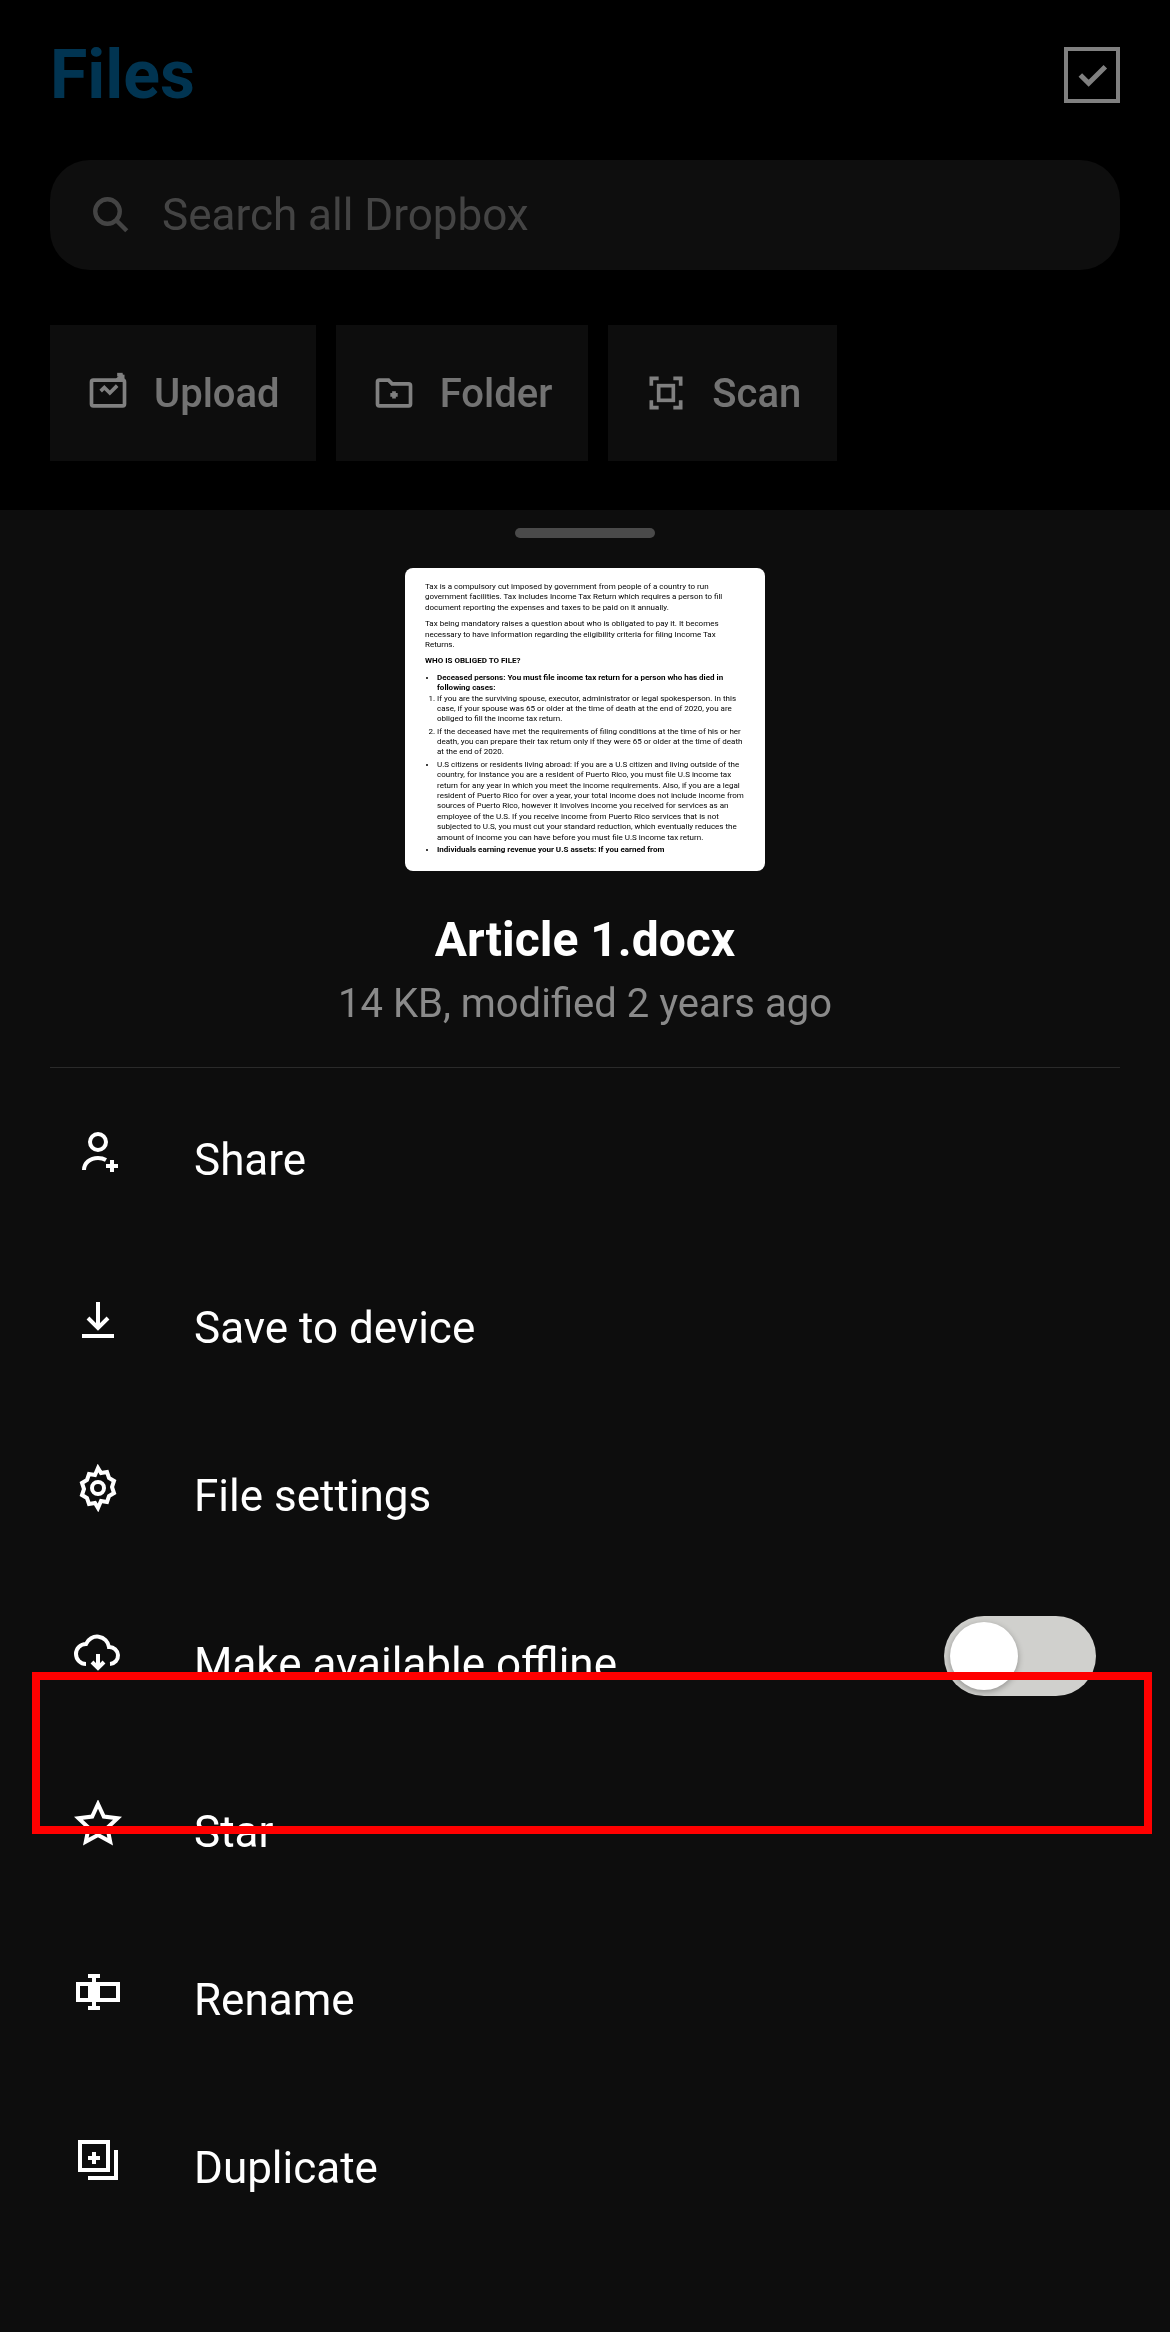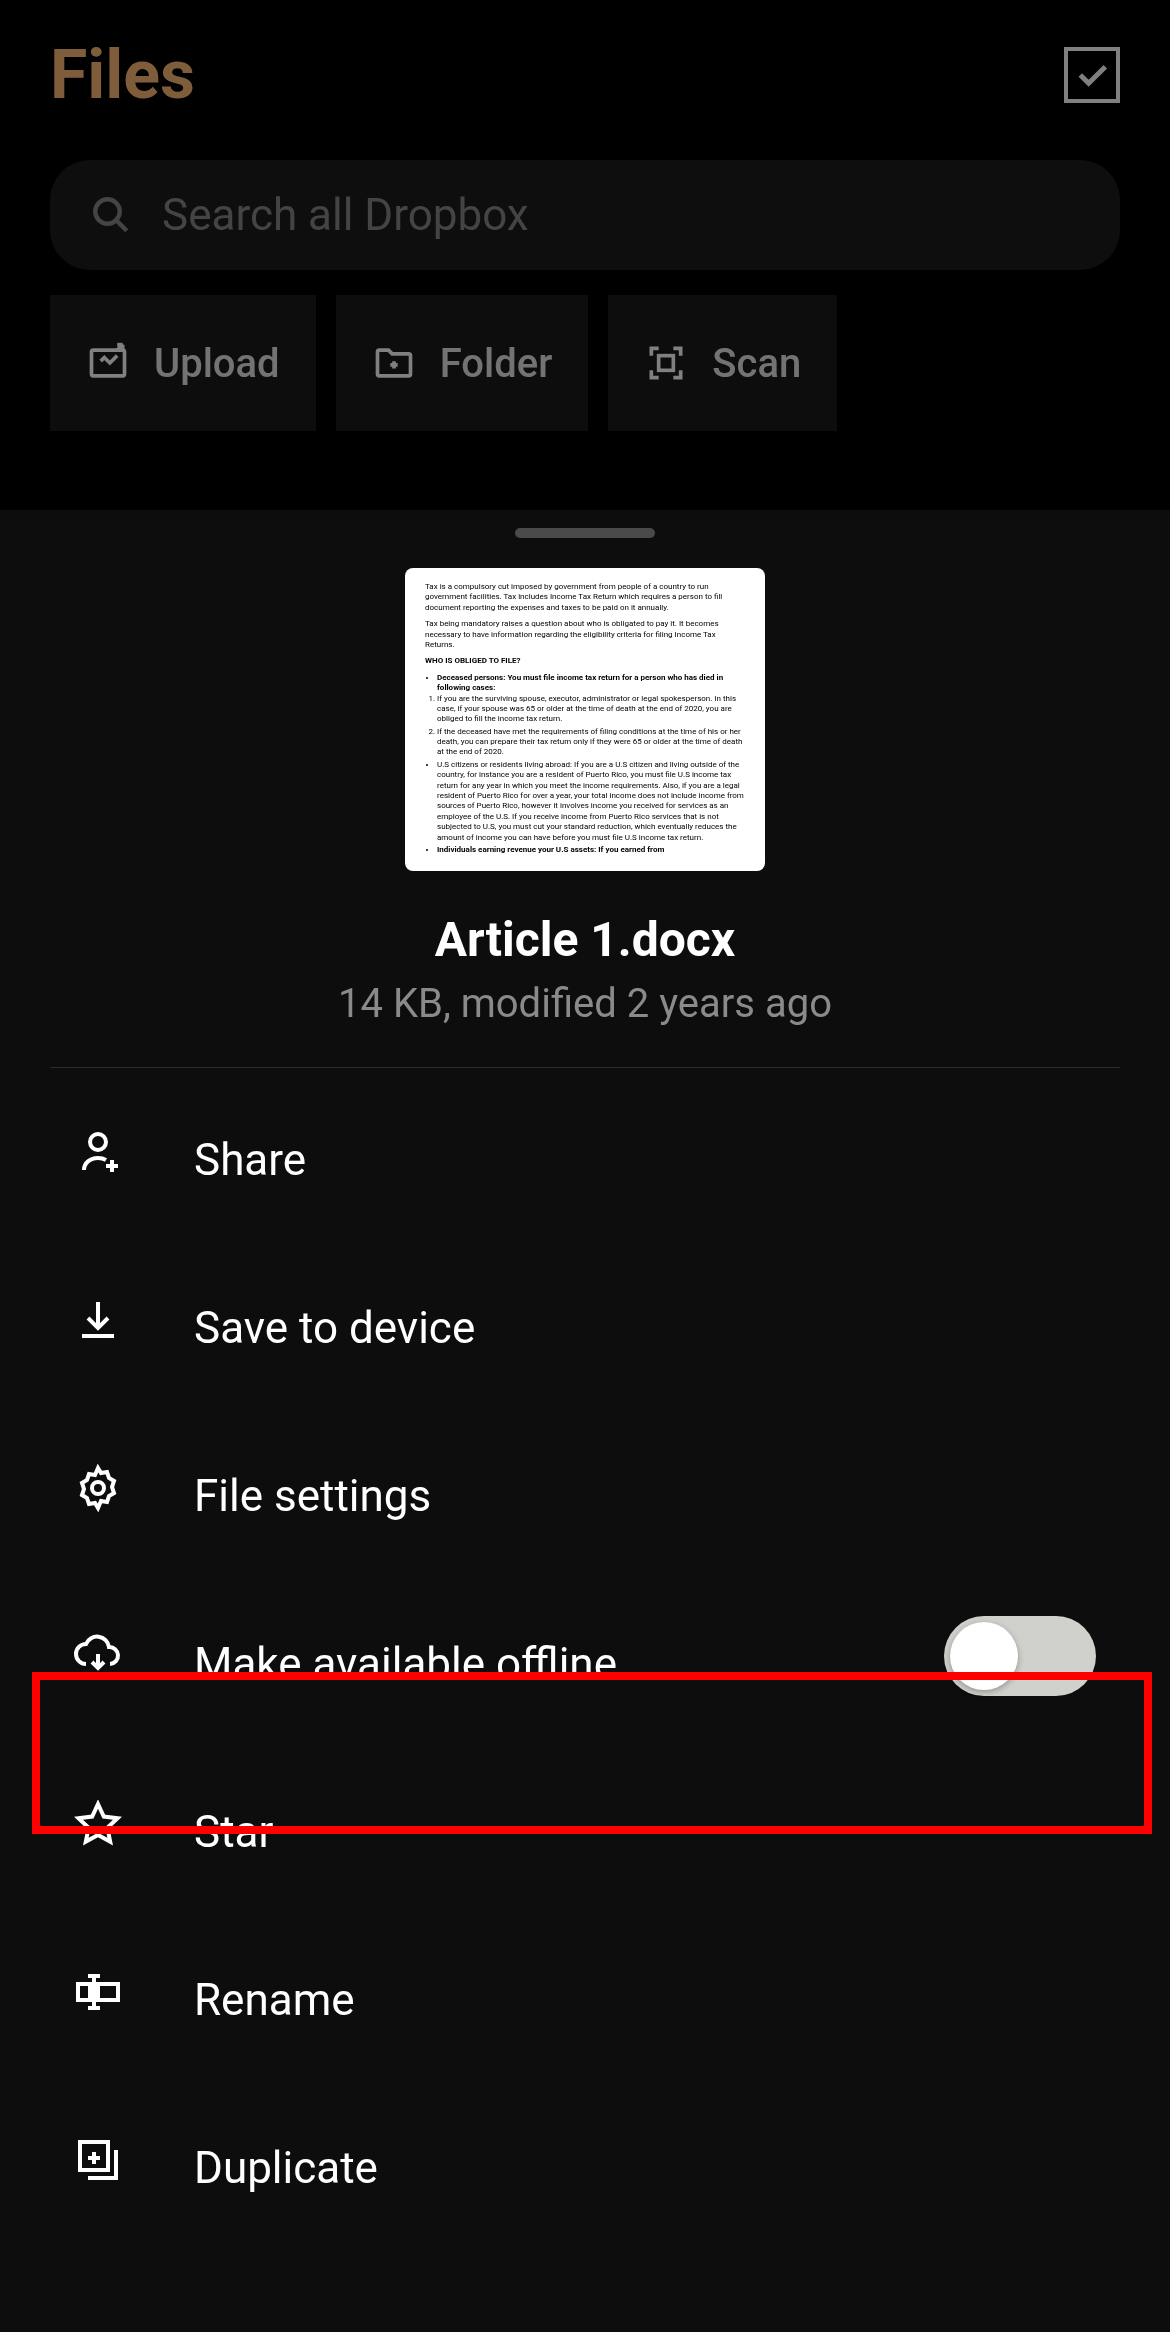--- a/index.html
+++ b/index.html
@@ -22,39 +22,39 @@
     }
     .header {
       display: flex;
       justify-content: space-between;
       align-items: center;
       margin-bottom: 45px;
     }
     .title {
       font-size: 68px;
       font-weight: 700;
-      color: #fdba74;
+      color: #0369a1;
     }
     .check-square {
       width: 56px;
       height: 56px;
       border: 4px solid #fff;
       display: flex;
       align-items: center;
       justify-content: center;
     }
     .check-square svg { width: 40px; height: 40px; }
     .search-bar {
       background: #1c1c1c;
       border-radius: 40px;
       height: 110px;
       display: flex;
       align-items: center;
       padding: 0 40px;
-      margin-bottom: 25px;
+      margin-bottom: 55px;
     }
     .search-bar svg { width: 42px; height: 42px; margin-right: 30px; }
     .search-placeholder {
       color: #888;
       font-size: 44px;
     }
     .action-buttons {
       display: flex;
       gap: 20px;
     }

